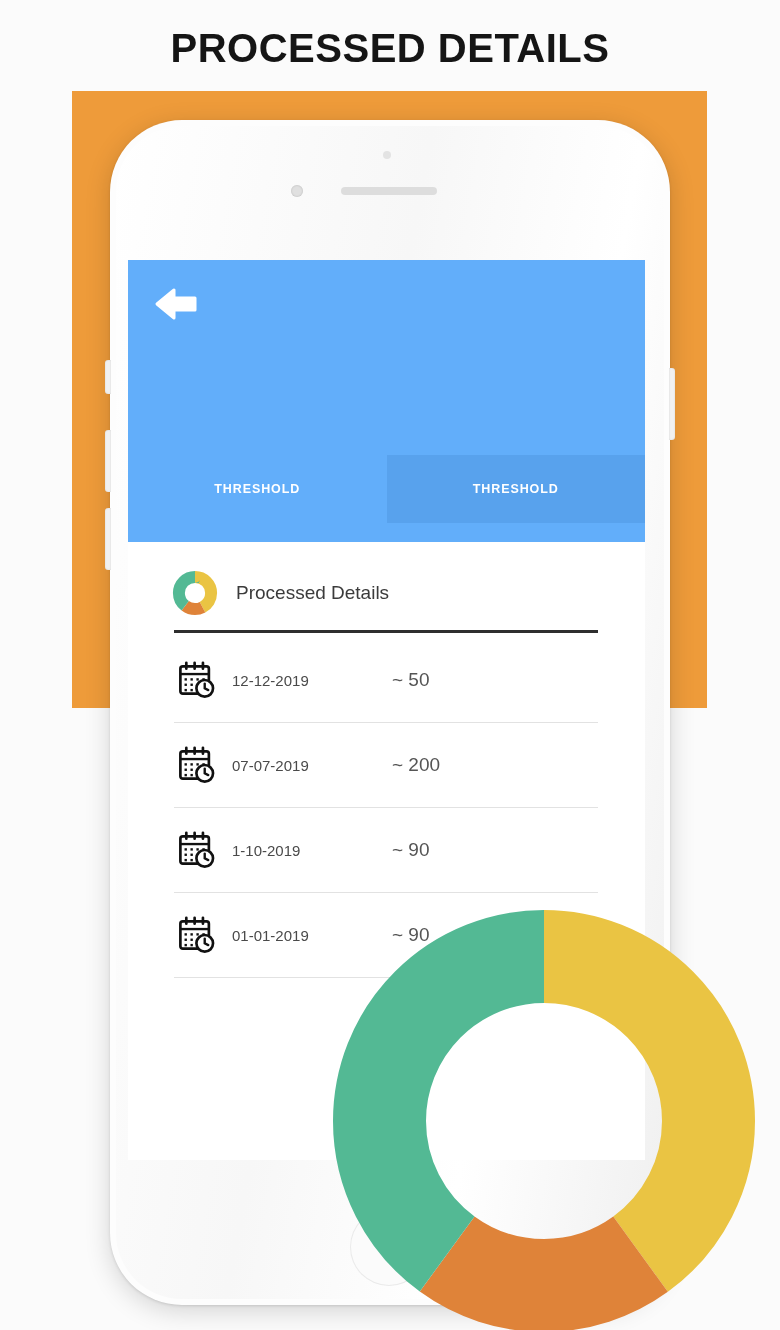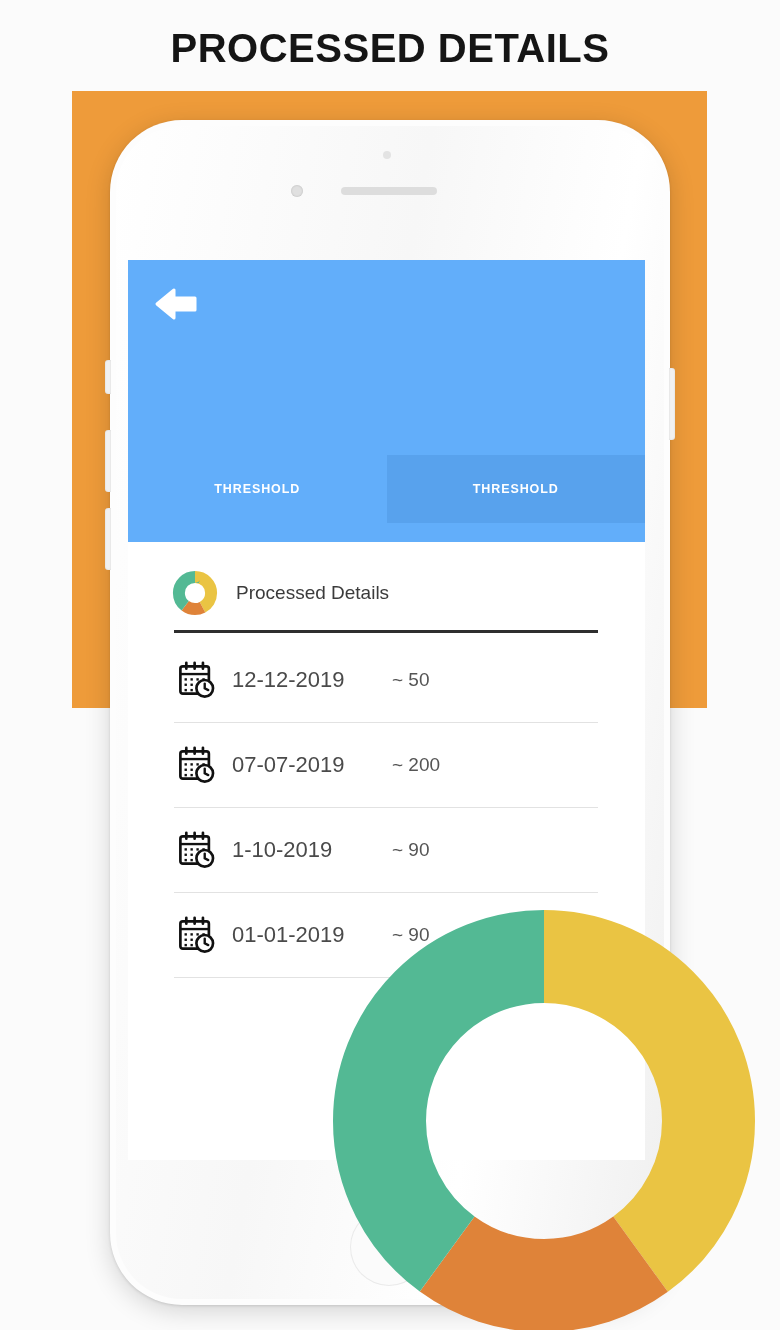--- a/index.html
+++ b/index.html
@@ -211,21 +211,21 @@
     cursor: pointer;
   }
   .cal-icon {
     width: 38px;
     height: 38px;
     flex: 0 0 auto;
     margin-left: 4px;
   }
   .row-date {
     margin-left: 16px;
-    font-size: 22px;
+    font-size: 15px;
     color: #4a4a4a;
     width: 148px;
     font-family: "Liberation Sans", sans-serif;
   }
   .row-value {
     font-size: 19px;
     color: #555555;
     font-family: "Liberation Sans", sans-serif;
     margin-left: 12px;
   }

